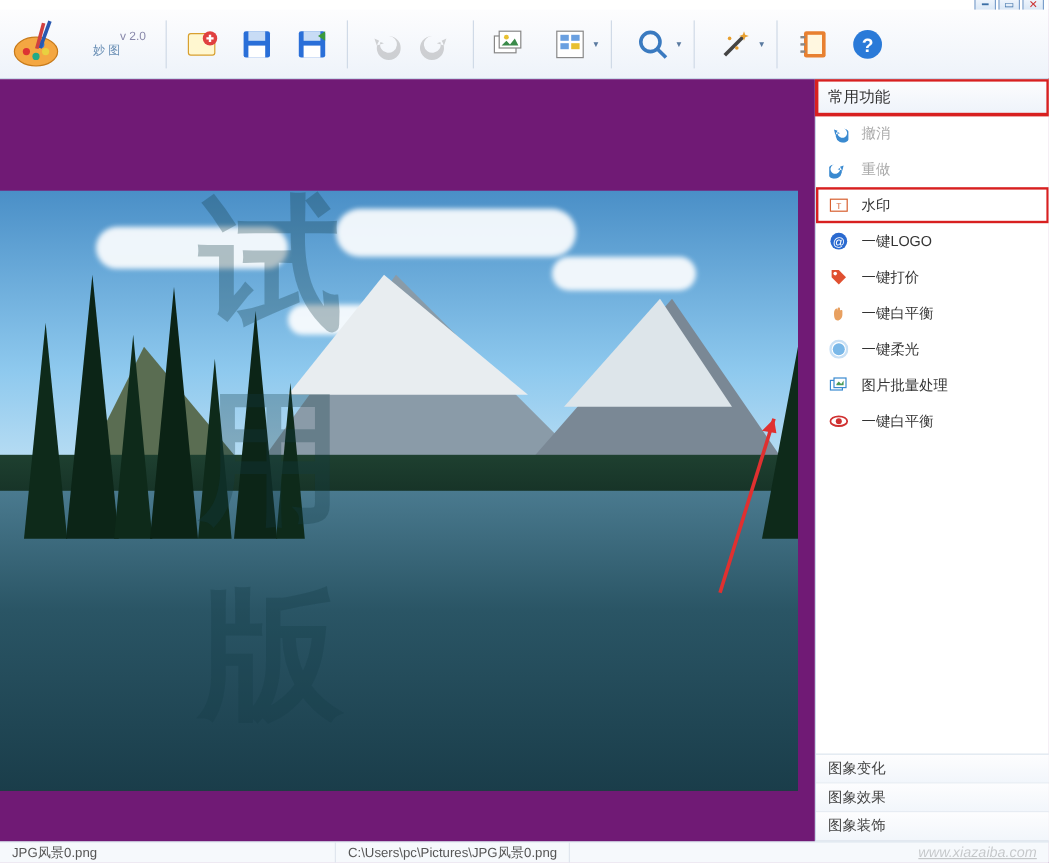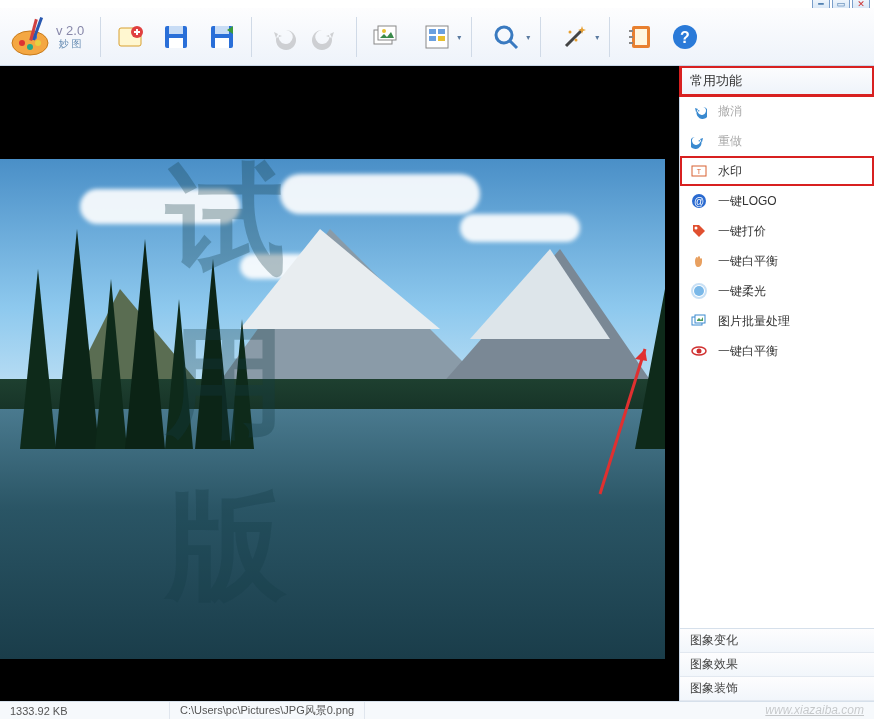--- a/index.html
+++ b/index.html
@@ -7,31 +7,31 @@
 
 .titlebar { height: 8px; background: #fff; display: flex; justify-content: flex-end; align-items: center; padding-right: 4px; gap: 2px; }
 .win-btn { width: 18px; height: 14px; border: 1px solid #7a9ecb; background: linear-gradient(#f2f7fd,#d6e5f5); display: flex; align-items: center; justify-content: center; font-size: 9px; color: #3a6ea5; cursor: pointer; }
 .win-btn.close { color: #c33; }
 
 .toolbar { height: 58px; background: linear-gradient(#fdfdfe,#eef3fa); border-bottom: 1px solid #c9d7e8; display: flex; align-items: center; padding: 0 8px; gap: 4px; position: relative; }
 .logo-wrap { display: flex; align-items: center; gap: 4px; margin-right: 8px; }
 .logo { width: 44px; height: 44px; position: relative; }
 .logo svg { width: 100%; height: 100%; }
 .logo-text { font-size: 10px; color: #6a8fb5; line-height: 1.2; text-align: center; }
-.logo-text .ver { font-size: 13px; color: #88a; }
+.logo-text .ver { font-size: 10px; color: #88a; margin-left: 44px; }
 
 .tb-sep { width: 1px; height: 40px; background: #d0dae7; margin: 0 4px; }
 .tb-btn { width: 42px; height: 42px; border: 1px solid transparent; border-radius: 3px; display: flex; align-items: center; justify-content: center; cursor: pointer; position: relative; }
 .tb-btn svg { width: 30px; height: 30px; }
 .tb-btn.disabled svg { opacity: .35; }
 .tb-btn .dd { position: absolute; right: 1px; top: 50%; transform: translateY(-50%); font-size: 8px; color: #5a7aa0; }
 .tb-btn.wide { width: 52px; }
 
 .main { display: flex; height: 635px; }
-.canvas-area { flex: 1; background: #000000; display: flex; align-items: center; justify-content: flex-start; padding: 40px 0 0 0; position: relative; overflow: hidden; }
+.canvas-area { flex: 1; background: #701a75; display: flex; align-items: center; justify-content: flex-start; padding: 40px 0 0 0; position: relative; overflow: hidden; }
 .photo { width: 665px; height: 500px; margin-top: 10px; position: relative; background: linear-gradient(to bottom, #5a9fd4 0%, #89c4ed 35%, #a8d5f0 50%, #234f3a 50%, #1a3d2e 100%); overflow: hidden; }
 .sky { position: absolute; inset: 0 0 50% 0; background: linear-gradient(to bottom, #4a8fc7, #8ec9ee 60%, #c5e3f5); }
 .cloud { position: absolute; background: #fff; border-radius: 50px; filter: blur(2px); opacity: .9; }
 .c1 { width: 160px; height: 35px; top: 30px; left: 80px; }
 .c2 { width: 200px; height: 40px; top: 15px; left: 280px; }
 .c3 { width: 120px; height: 28px; top: 55px; left: 460px; }
 .c4 { width: 110px; height: 25px; top: 95px; left: 240px; }
 .mountain { position: absolute; bottom: 50%; width: 100%; height: 40%; }
 .mtn { position: absolute; bottom: 0; }
 .m1 { left: 200px; border-left: 130px solid transparent; border-right: 180px solid transparent; border-bottom: 180px solid #8a9ba8; }
@@ -318,17 +318,17 @@
     </div>
     <div class="bottom-panels">
       <div class="bp">图象变化</div>
       <div class="bp">图象效果</div>
       <div class="bp">图象装饰</div>
     </div>
   </div>
 </div>
 
 <div class="statusbar">
-  <div class="status-cell w2">1333.92 KB</div>
+  <div class="status-cell w1">JPG风景0.png</div>
   <div class="status-cell">C:\Users\pc\Pictures\JPG风景0.png</div>
 </div>
 
 <div class="wm-logo">www.xiazaiba.com</div>
 
 </body></html>

